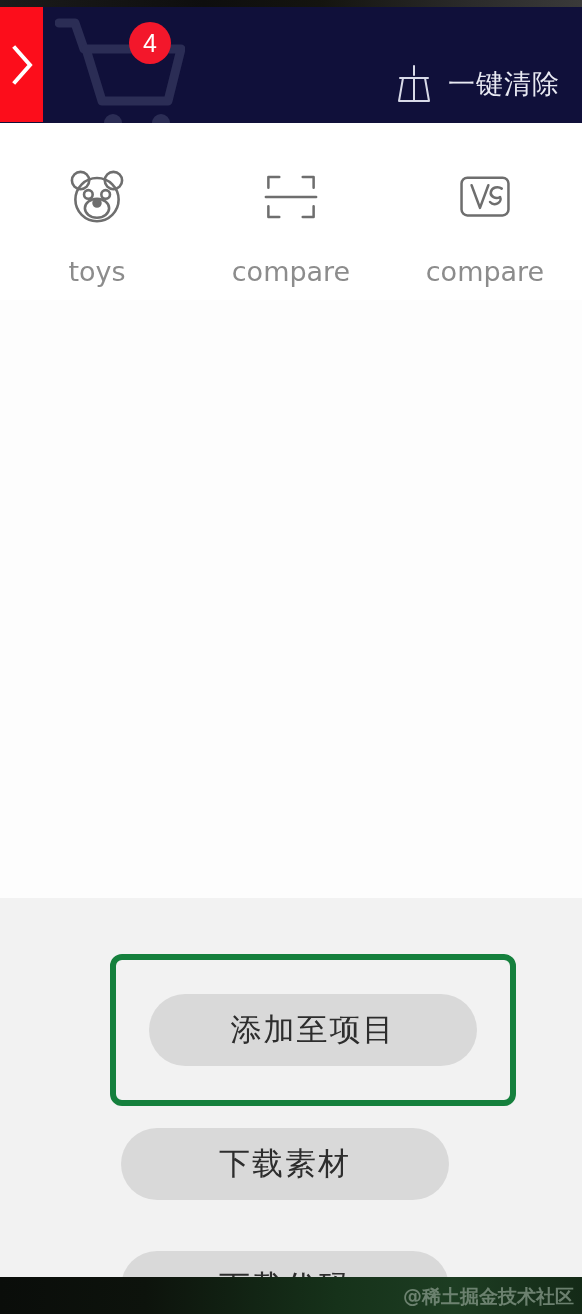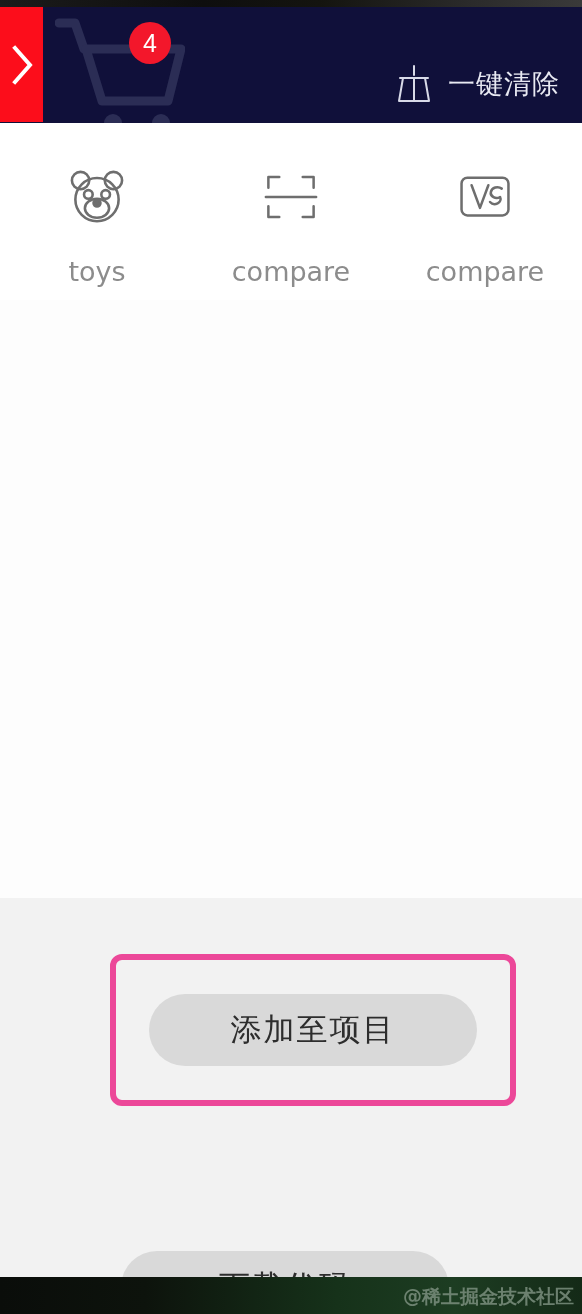--- a/index.html
+++ b/index.html
@@ -120,21 +120,21 @@
     position:absolute;
     top:898px; left:0;
     width:582px; height:416px;
     background:#f2f2f2;
   }
 
   .hl-box {
     position:absolute;
     left:110px; top:56px;
     width:406px; height:152px;
-    border:6px solid #ec4899;
+    border:6px solid #15803d;
     border-radius:12px;
     background:transparent;
     display:flex;
     align-items:center;
     justify-content:center;
   }
 
   .pill {
     width:328px; height:72px;
     background:#d9d9d9;
@@ -261,20 +261,21 @@
   </div>
 
   <div class="body-area"></div>
 
   <div class="bottom-panel">
 
     <div class="hl-box">
       <div class="pill">添加至项目</div>
     </div>
 
+    <div class="pill pill-2">下载素材</div>
 
     <div class="pill pill-3">下载代码</div>
 
     <div class="bottom-band">
       <div class="watermark">@稀土掘金技术社区</div>
     </div>
   </div>
 
 </div>
 

